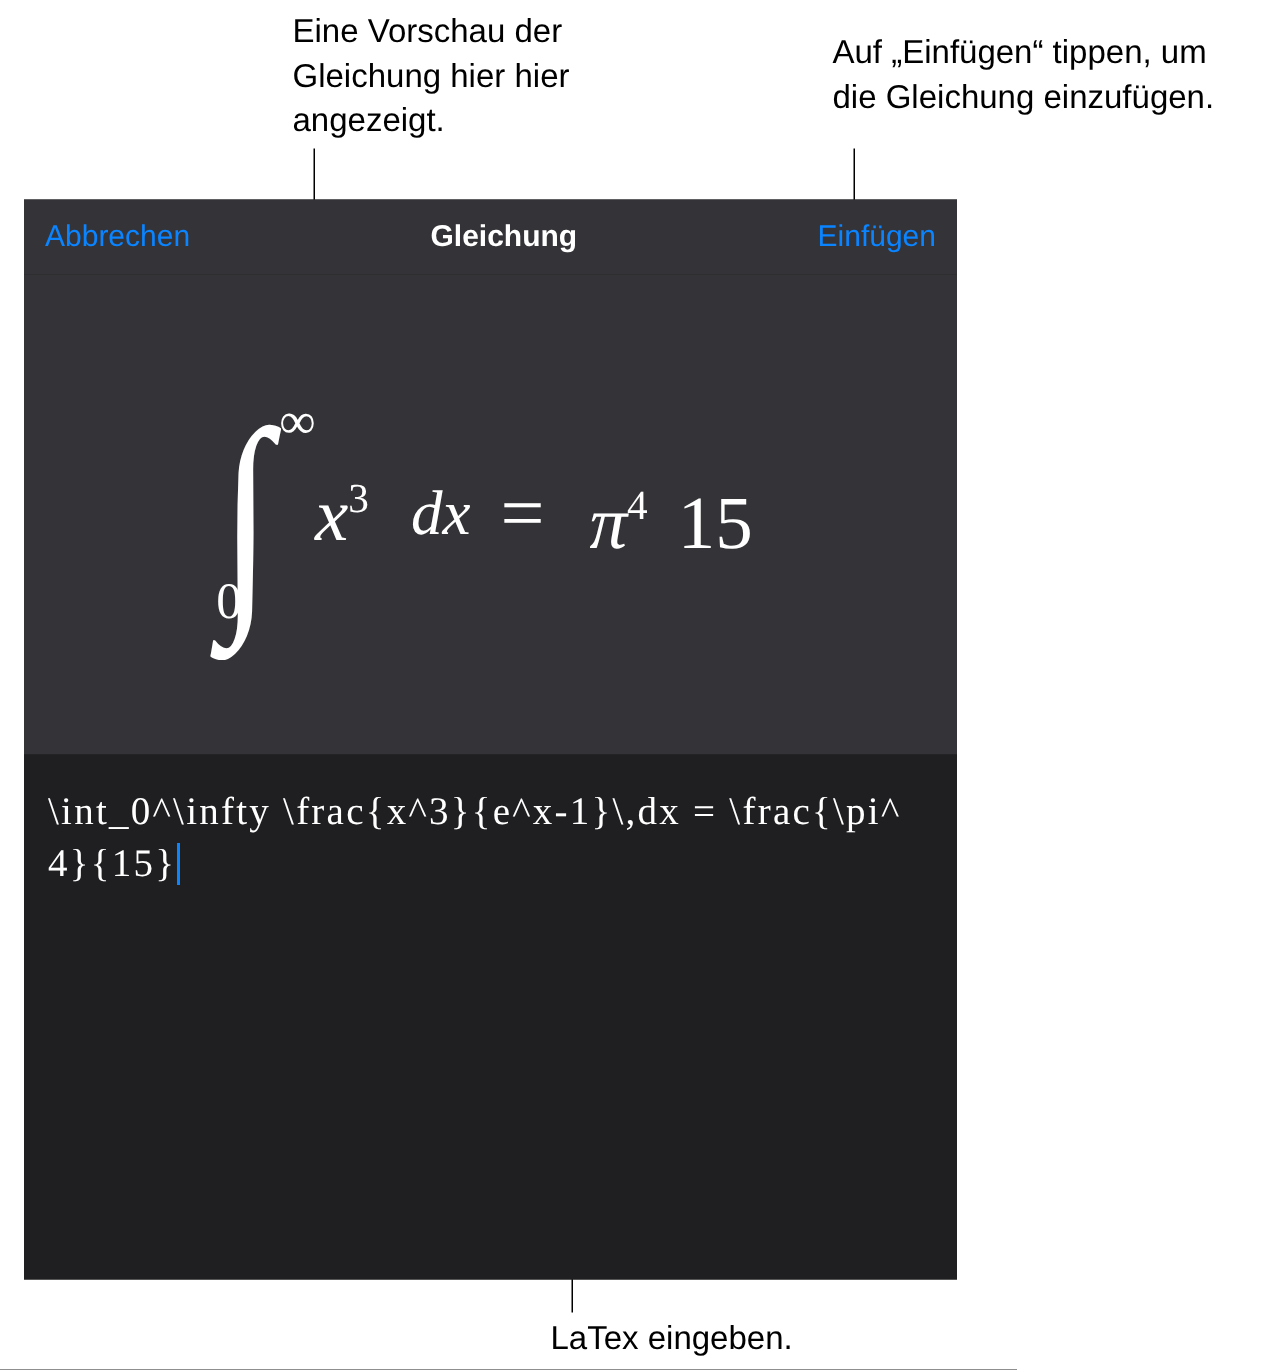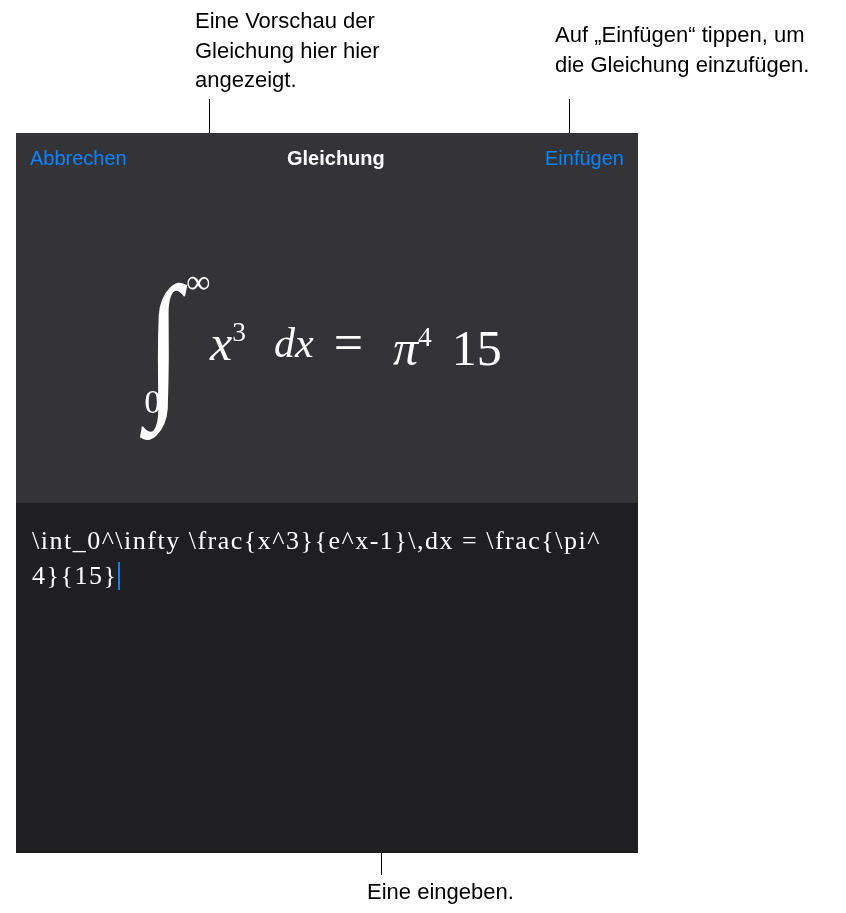--- a/index.html
+++ b/index.html
@@ -170,21 +170,21 @@
     background: #0a84ff;
     vertical-align: text-bottom;
     margin-left: 1px;
   }
 </style>
 </head>
 <body>
 
 <div class="callout callout-left">Eine Vorschau der Gleichung hier hier angezeigt.</div>
 <div class="callout callout-right">Auf „Einfügen“ tippen, um die Gleichung einzufügen.</div>
-<div class="callout callout-bottom">Eine eingeben.</div>
+<div class="callout callout-bottom">LaTex eingeben.</div>
 
 <div class="leader leader-left"></div>
 <div class="leader leader-right"></div>
 <div class="leader leader-bottom"></div>
 
 <div class="panel">
 
   <div class="panel-header">
     <button class="hdr-btn">Abbrechen</button>
     <div class="hdr-title">Gleichung</div>

